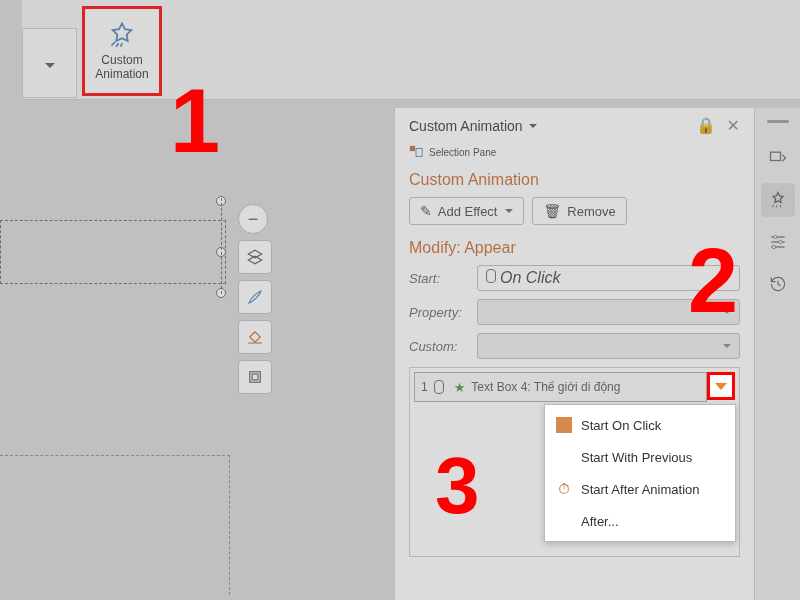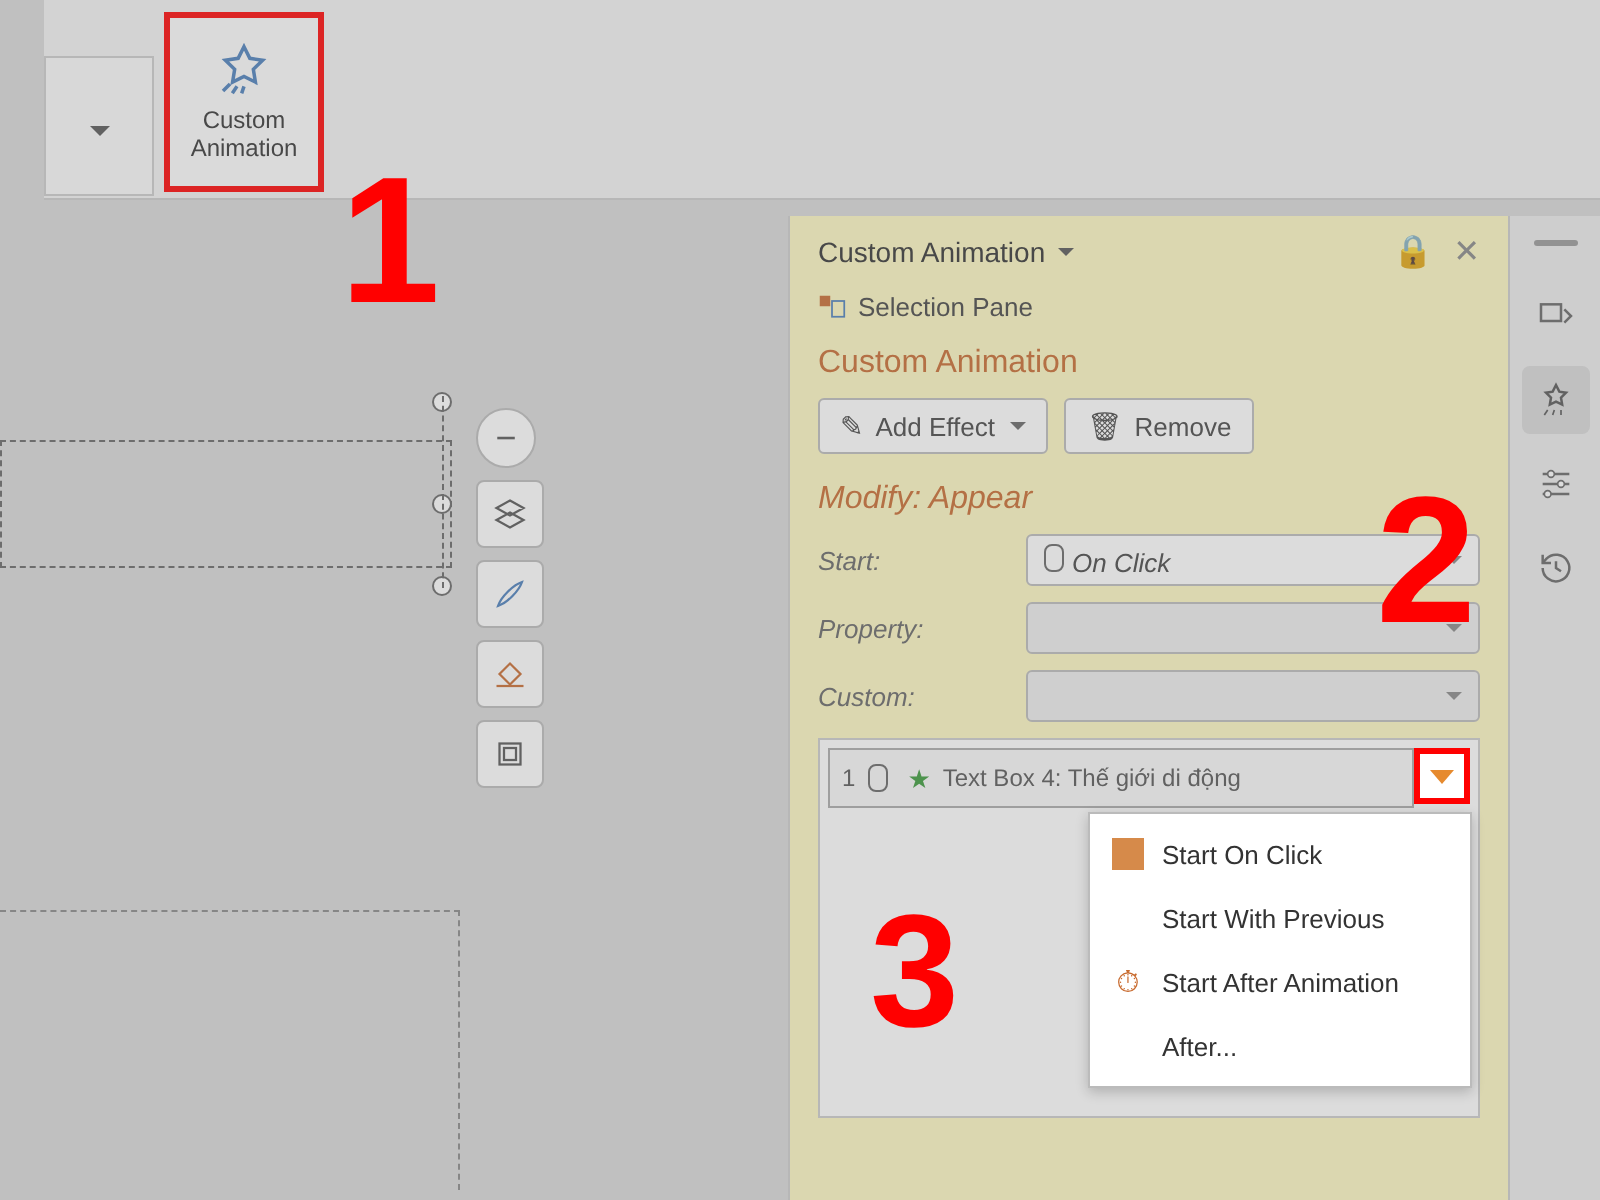--- a/index.html
+++ b/index.html
@@ -22,35 +22,35 @@
 .canvas { position:absolute; left:0; top:180px; width:340px; height:180px; }
 .canvas .dottedbox { position:absolute; left:0; top:40px; width:226px; height:64px; border:1px dashed #666; background:rgba(255,255,255,0.0);}
 .canvas .handle { position:absolute; width:10px; height:10px; border:1px solid #666; background:#fff; border-radius:50%; }
 .canvas .vline { position:absolute; left:221px; top:18px; width:1px; height:96px; border-left:1px dashed #666;}
 .floating-tools { position:absolute; left:238px; top:24px; display:flex; flex-direction:column; gap:6px;}
 .tool { width:34px; height:34px; background:#fff; border:1px solid #bbb; border-radius:4px; display:flex;align-items:center;justify-content:center; color:#555;}
 .tool.round { border-radius:50%; width:30px;height:30px; font-size:18px;}
 
 .dashed-lower { position:absolute; left:0; top:455px; width:230px; height:140px; border-top:1px dashed #888; border-right:1px dashed #888;}
 
-.pane { position:absolute; right:46px; top:108px; bottom:0; width:360px; background:#fef9c3; border-left:1px solid #ccc; padding:8px 14px 0 14px; font-size:13px; color:#444;}
+.pane { position:absolute; right:46px; top:108px; bottom:0; width:360px; background:#ffffff; border-left:1px solid #ccc; padding:8px 14px 0 14px; font-size:13px; color:#444;}
 .pane-header { display:flex; align-items:center; justify-content:space-between; margin-bottom:10px;}
 .pane-title { font-size:14px; color:#333; display:flex; align-items:center; gap:4px;}
 .pane-title .tri { width:0;height:0;border-left:4px solid transparent;border-right:4px solid transparent;border-top:4px solid #555; margin-left:2px;}
 .pane-icons { display:flex; gap:10px; color:#777;}
-.selection-pane { display:flex; align-items:center; gap:6px; font-size:13px; color:#444; margin-bottom:12px;}
+.selection-pane { display:flex; align-items:center; gap:6px; font-size:10px; color:#444; margin-bottom:12px;}
 .sel-icon { width:14px;height:14px; display:inline-block;}
 .section-title { color:#c86a2e; font-size:16px; margin-bottom:8px;}
 .btnrow { display:flex; gap:8px; margin-bottom:14px;}
 .btn { background:#fff; border:1px solid #bbb; border-radius:3px; padding:5px 10px; font-size:13px; display:flex; align-items:center; gap:6px; color:#444;}
 .btn .tri { width:0;height:0;border-left:4px solid transparent;border-right:4px solid transparent;border-top:4px solid #666; margin-left:2px;}
-.modify-title { color:#c86a2e; font-size:16px; margin-bottom:8px;font-style:italic;}
+.modify-title { color:#c86a2e; font-size:16px; margin-bottom:8px;}
 .formrow { display:flex; align-items:center; margin-bottom:8px; gap:10px;font-style:italic;}
 .formrow label { width:58px; color:#666; font-size:13px;}
-.select { flex:1; height:26px; background:#fff; border:1px solid #bbb; border-radius:3px; display:flex;align-items:center; padding:0 8px; font-size:13px; color:#444; justify-content:space-between;margin-left:36px;}
+.select { flex:1; height:26px; background:#fff; border:1px solid #bbb; border-radius:3px; display:flex;align-items:center; padding:0 8px; font-size:16px; color:#444; justify-content:space-between;}
 .select.disabled { background:#eee; color:#999;}
 .select .tri { width:0;height:0;border-left:4px solid transparent;border-right:4px solid transparent;border-top:4px solid #888;}
 .mouse-ico { width:10px;height:14px;border:1px solid #666;border-radius:4px;display:inline-block;margin-right:4px;}
 
 .anim-list { border:1px solid #ccc; background:#fff; margin-top:4px; height:190px; position:relative;}
 .list-item { display:flex; align-items:center; height:30px; border:1px solid #aaa; margin:4px 32px 4px 4px; background:#f9f9f9; font-size:12px; color:#555; padding:0 6px; gap:6px;}
 .green-star { color:#3a9a3a; font-size:13px;}
 .drop-btn { position:absolute; right:4px; top:4px; width:28px; height:28px; border:3px solid #ff0000; background:#fff; display:flex;align-items:center;justify-content:center; z-index:70;}
 .drop-btn .tri { width:0;height:0;border-left:6px solid transparent;border-right:6px solid transparent;border-top:7px solid #e68a2e;}
 

